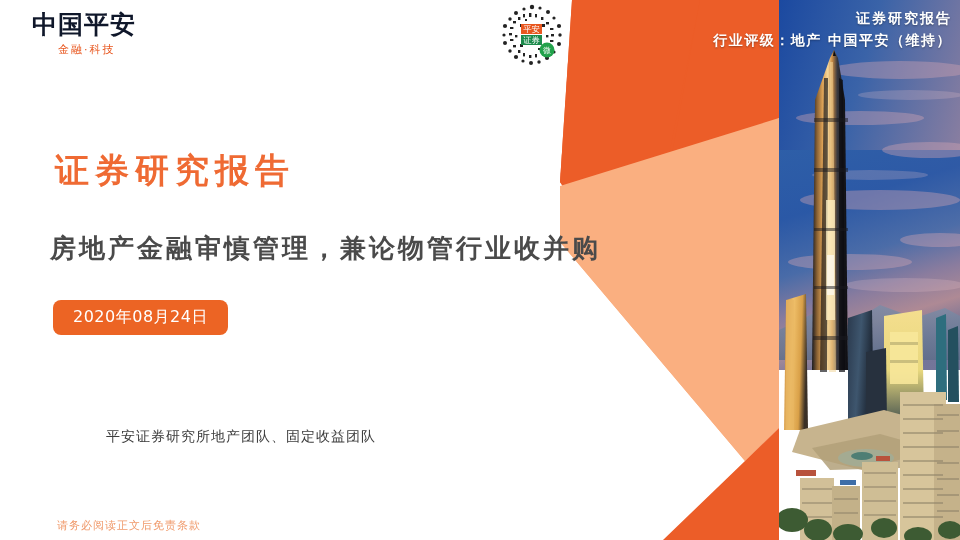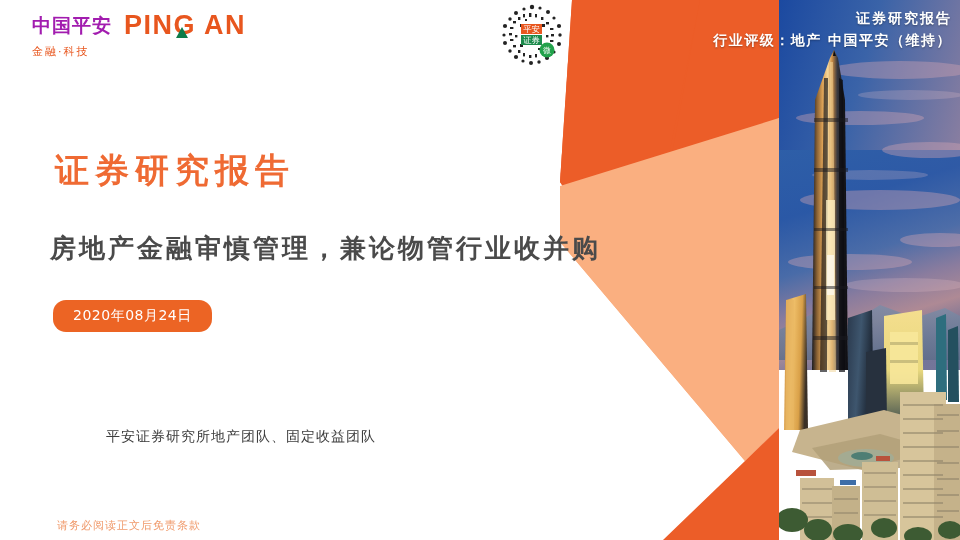--- a/index.html
+++ b/index.html
@@ -19,38 +19,38 @@
   
   #art { position:absolute; inset:0; width:960px; height:540px; }
 
   
   .logo-block {
     position:absolute; left:32px; top:12px;
     z-index:30;
   }
   .logo-row { display:flex; align-items:center; gap:12px; }
   .logo-cn {
-    font-size:19px; font-weight:bold; letter-spacing:1px;
-    color:#a21caf; line-height:1;
+    font-size:25px; font-weight:bold; letter-spacing:1px;
+    color:#0f172a; line-height:1;
     font-family:"DejaVu Sans","Liberation Sans",sans-serif;
   }
   .logo-en {
     font-size:27px; font-weight:bold; letter-spacing:1.5px;
     color:#E8561E; line-height:1; position:relative;
     font-family:"Liberation Sans",sans-serif;
   }
   .logo-en .tri {
     position:absolute; left:52px; bottom:1px;
     width:0;height:0;
     border-left:6px solid transparent;
     border-right:6px solid transparent;
     border-bottom:11px solid #0E7C4A;
   }
   .logo-sub {
-    margin-top:5px; 
+    margin-top:5px; margin-left:26px;
     font-size:11px; color:#E8561E; letter-spacing:2px;
     font-family:"DejaVu Sans","Liberation Sans",sans-serif;
   }
 
   
   .qr {
     position:absolute; left:499px; top:2px;
     width:66px; height:66px; z-index:30;
   }
 
@@ -78,22 +78,22 @@
     color:#4A4A4A; line-height:1.15;
     font-family:"DejaVu Sans","Liberation Sans",sans-serif;
     white-space:nowrap;
     margin-top:15px;
   }
 
   
   .date-pill {
     position:absolute; left:53px; top:300px; z-index:30;
     background:#EC6424; color:#ffffff;
-    font-size:14px; letter-spacing:.5px;
-    padding:7px 20px; border-radius:13px;
+    font-size:16px; letter-spacing:.5px;
+    padding:7px 20px; border-radius:8px;
     font-family:"DejaVu Sans","Liberation Sans",sans-serif;
     display:inline-block;
   }
 
   
   .author {
     position:absolute; left:58px; top:428px; z-index:30;
     font-size:14px; color:#3C3C3C; letter-spacing:1px;
     font-family:"DejaVu Sans","Liberation Sans",sans-serif;
     margin-left:48px;
@@ -291,24 +291,20 @@
     <polygon points="560,186 779,118 779,428 745,461 560,242" fill="#FAAF80"></polygon>
 
     <polygon points="745,461 779,428 779,540 663,540" fill="#EC5D28"></polygon>
 
     <polygon points="0,540 0,242 560,242 663,540" fill="#FFFFFF" opacity="0"></polygon>
   </svg>
 
   <div class="logo-block">
     <div class="logo-row">
       <span class="logo-cn">中国平安</span>
-      <span class="logo-en">
-        <span>PING AN</span>
-        <span class="tri"></span>
-      </span>
     </div>
     <div class="logo-sub">金融·科技</div>
   </div>
 
   <svg class="qr" viewBox="0 0 66 66" width="66" height="66">
     <g clip-path="url(#qrClip)">
       <circle cx="33" cy="33" r="33" fill="#FFFFFF"></circle>
       <g fill="#232323">
 
         <circle cx="33" cy="5" r="2.2"></circle>

